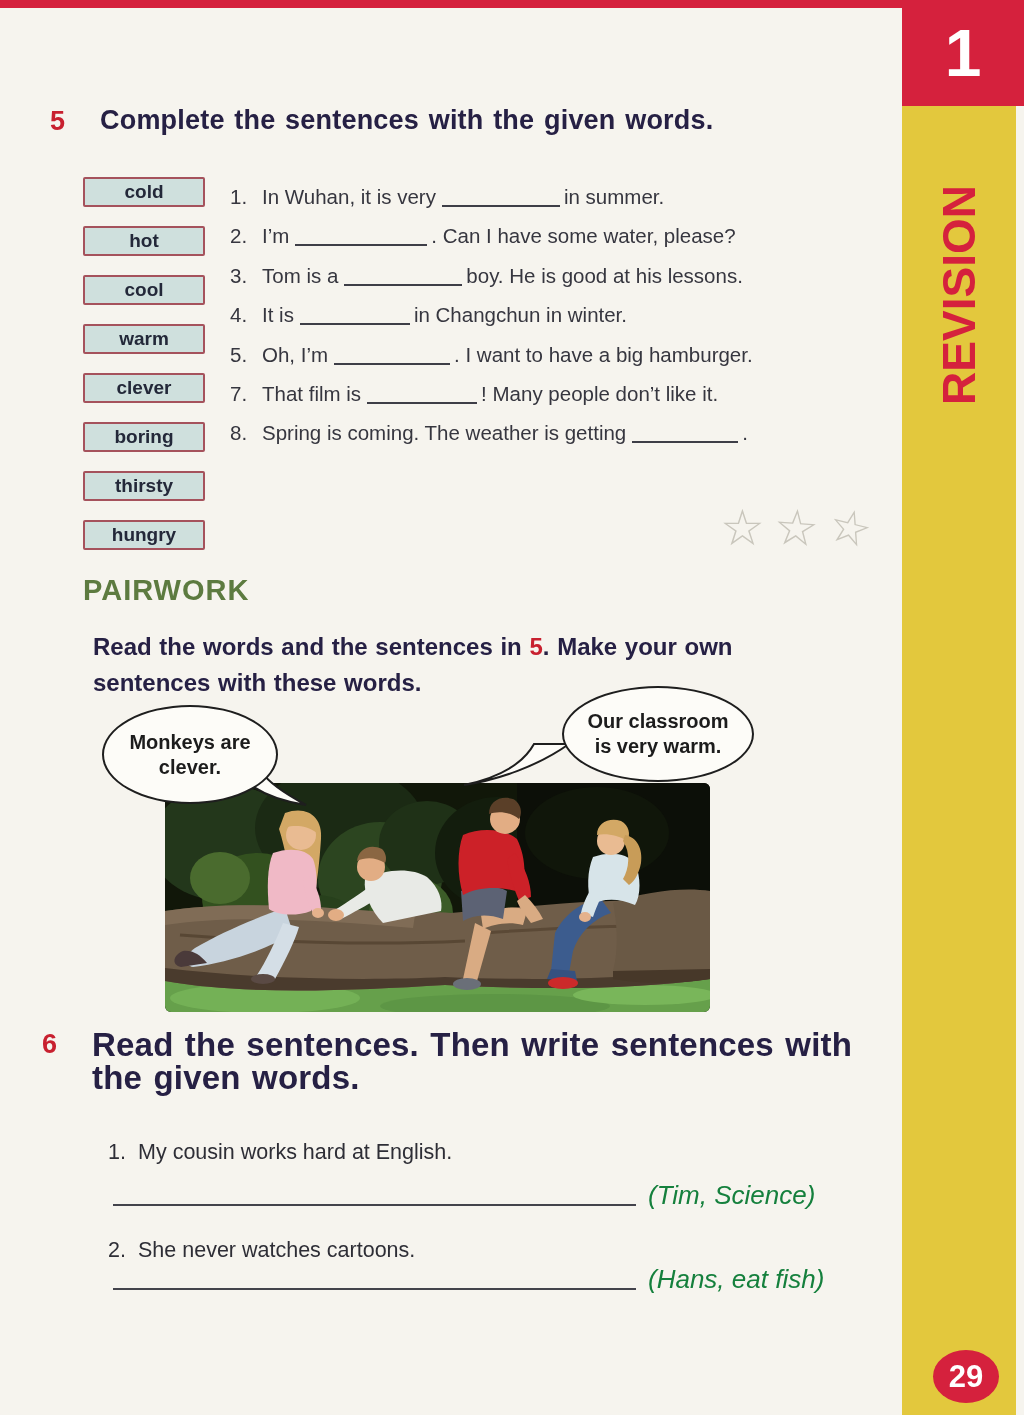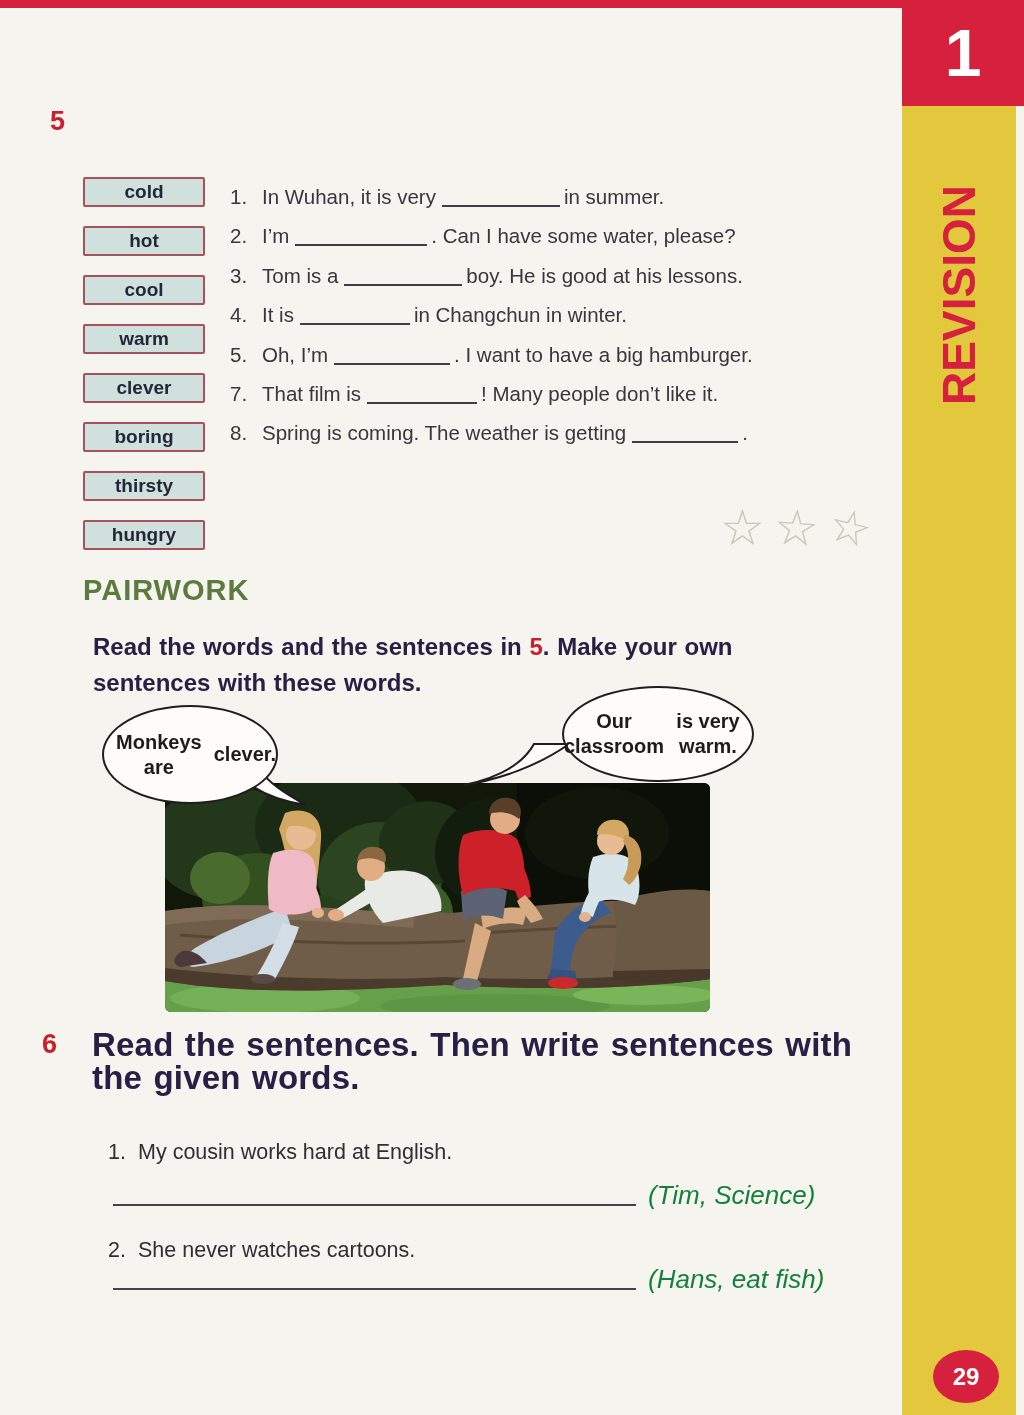--- a/index.html
+++ b/index.html
@@ -9,21 +9,21 @@
   .topbar{position:absolute;left:0;top:0;width:1024px;height:8px;background:#d5213d;}
   .unit-tab{position:absolute;left:902px;top:0;width:122px;height:106px;background:#d5213d;
             display:flex;align-items:center;justify-content:center;}
   .unit-tab span{color:#fff;font-size:66px;font-weight:bold;line-height:1;}
   .side-strip{position:absolute;left:902px;top:106px;width:114px;height:1309px;background:#e3c83d;}
   .revision-wrap{position:absolute;left:902px;top:140px;width:114px;height:310px;}
   .revision-text{position:absolute;left:50%;top:50%;transform:translate(-50%,-50%) rotate(-90deg);
                  white-space:nowrap;font-size:46px;font-weight:bold;color:#d5213d;letter-spacing:0px;}
   .page-badge{position:absolute;left:933px;top:1350px;width:66px;height:53px;background:#d5213d;
               border-radius:50%;display:flex;align-items:center;justify-content:center;}
-  .page-badge span{color:#fff;font-size:24px;font-weight:bold;}
+  .page-badge span{color:#fff;font-size:31px;font-weight:bold;}
   
   .ex-num{position:absolute;font-weight:bold;color:#c8202f;}
   .ex5-num{left:50px;top:106px;font-size:27px;}
   .ex5-title{position:absolute;left:100px;top:105px;font-size:27px;font-weight:bold;color:#262044;
              letter-spacing:0.2px;word-spacing:2px;}
   .ex6-num{left:42px;top:1029px;font-size:27px;}
   .ex6-title{position:absolute;left:92px;top:1028px;width:800px;font-size:33px;font-weight:bold;
              color:#262044;letter-spacing:0.2px;word-spacing:2px;line-height:33px;}
   
   .word-bank{position:absolute;left:83px;top:177px;}
@@ -43,21 +43,21 @@
   
   .pairwork-h{position:absolute;left:48px;top:574px;font-size:29px;font-weight:bold;color:#5d7b40;
               letter-spacing:1px;margin-left:35px;}
   .pw-instr{position:absolute;left:93px;top:629px;width:730px;font-size:24px;font-weight:bold;
             color:#262044;line-height:36px;word-spacing:1px;}
   .pw-instr .ref{color:#c8202f;}
   
   .photo{position:absolute;left:165px;top:783px;width:545px;height:229px;border-radius:6px;
          overflow:hidden;z-index:1;}
   .bubble{position:absolute;background:#fdfcf8;border:2px solid #1e1e1e;border-radius:50%;
-          display:flex;flex-direction:row;align-items:center;justify-content:center;
+          display:flex;flex-direction:column;align-items:center;justify-content:center;
           font-size:20px;font-weight:bold;color:#1c1c1c;line-height:25px;z-index:3;text-align:center;}
   .bubble-left{left:102px;top:705px;width:172px;height:95px;}
   .bubble-right{left:562px;top:686px;width:188px;height:92px;}
   .tail{position:absolute;z-index:2;}
   .tail-left{left:232px;top:770px;width:85px;height:40px;}
   .tail-right{left:458px;top:740px;width:116px;height:48px;}
   
   .ex6-item{position:absolute;left:108px;font-size:21.5px;color:#2e2e36;white-space:nowrap;margin-top:12px;}
   .ex6-item .s-num{width:30px;}
   .item1{top:1128px;} .item2{top:1226px;}
@@ -77,20 +77,21 @@
   </div>
   <div class="side-strip"></div>
   <div class="revision-wrap">
     <div class="revision-text">REVISION</div>
   </div>
   <div class="page-badge">
     <span>29</span>
   </div>
 
   <div class="ex-num ex5-num">5</div>
+  <div class="ex5-title">Complete the sentences with the given words.</div>
 
   <div class="word-bank">
     <div class="word-chip">
         <span>cold</span>
       </div>
     <div class="word-chip">
         <span>hot</span>
       </div>
     <div class="word-chip">
         <span>cool</span>

